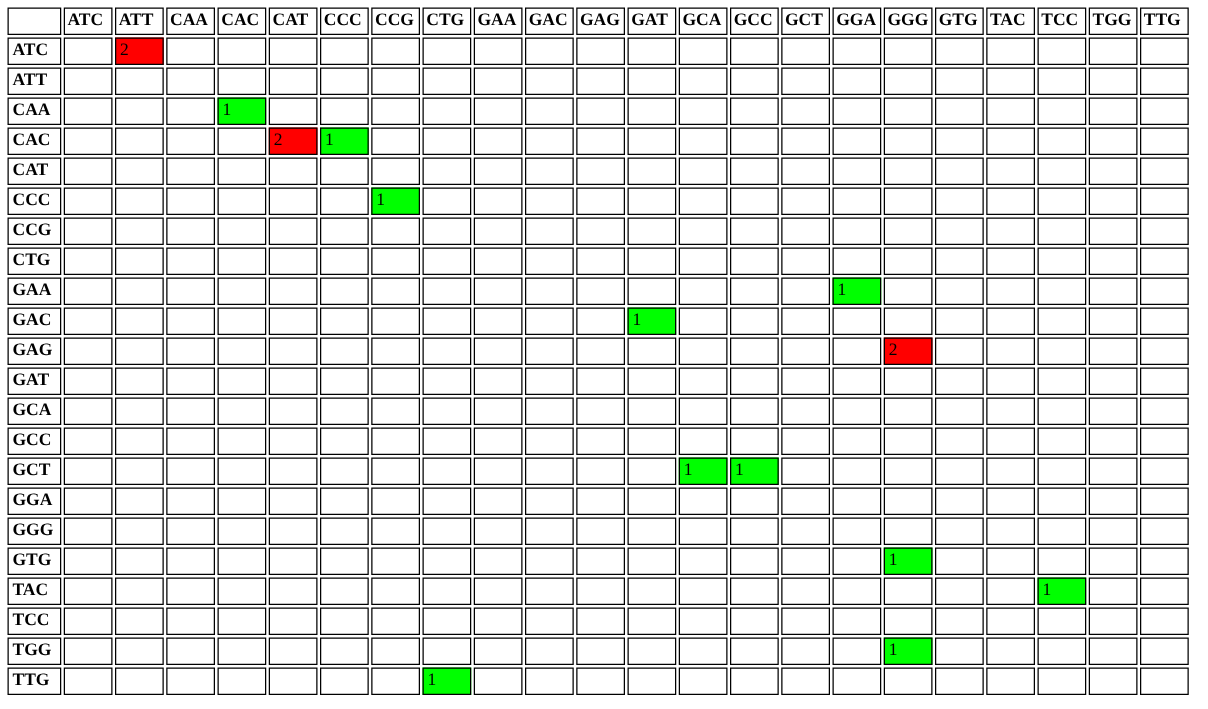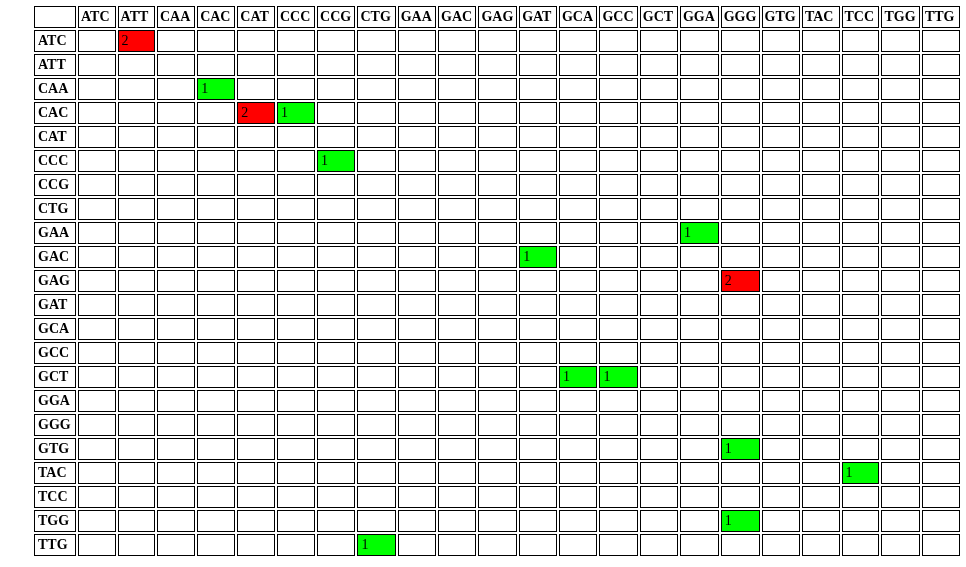--- a/index.html
+++ b/index.html
@@ -6,21 +6,20 @@
       margin: 0;
       padding: 4px;
       font-family: Georgia, 'Times New Roman', serif;
       font-size: 14px;
       background: #ffffff;
     }
     table {
       border-collapse: separate;
       border-spacing: 2px;
       table-layout: fixed;
-      margin-left: 28px;
     }
     th, td {
       border: 1px solid #000;
       padding: 0;
       height: 22px;
       width: 39px;
       text-align: left;
       vertical-align: middle;
       box-sizing: border-box;
       overflow: hidden;

